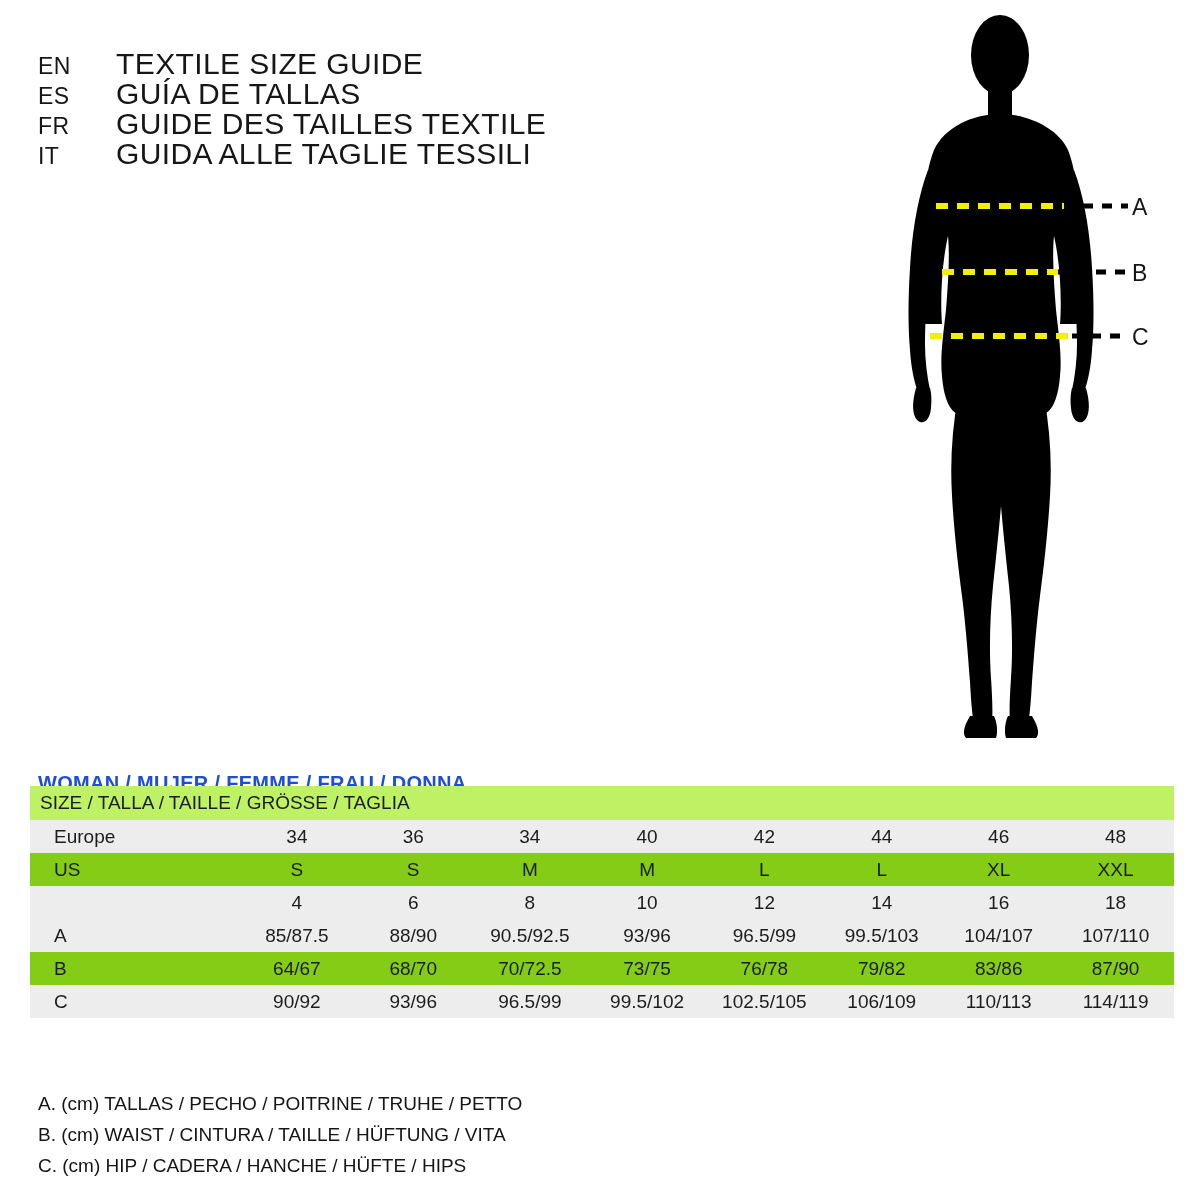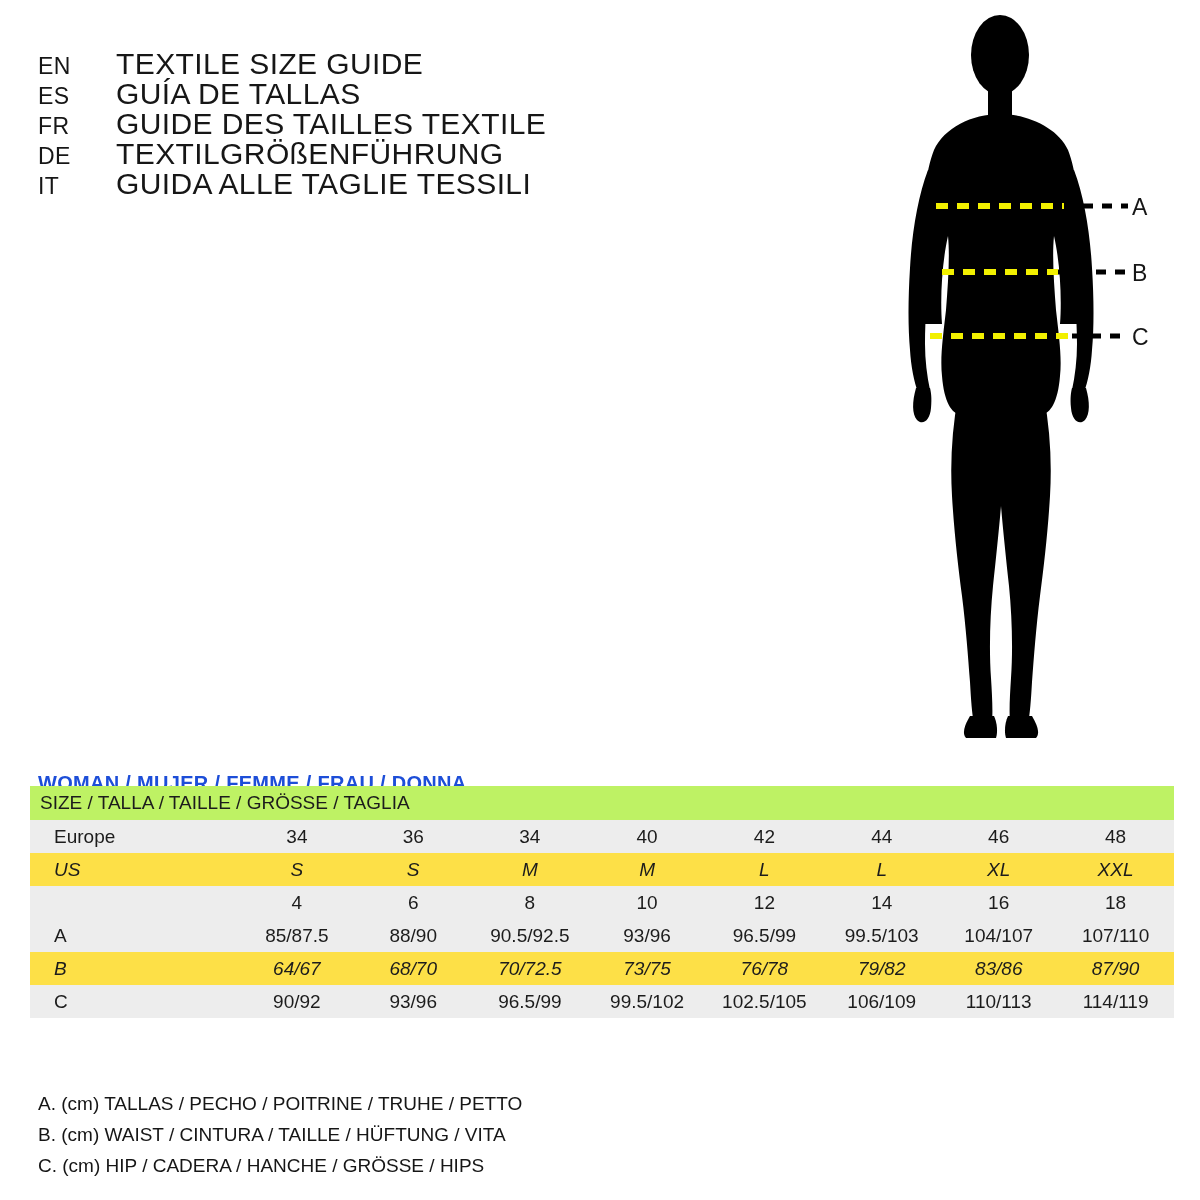--- a/index.html
+++ b/index.html
@@ -96,21 +96,21 @@
     color: #1c1c1c;
   }
   .size-table thead th {
     background: #bef264;
     text-align: left;
     padding-left: 10px;
     font-size: 19px;
     height: 34px;
   }
   .size-table tbody tr.odd td { background: #ededed; }
-  .size-table tbody tr.even td { background: #fde047; font-style: italic; }
+  .size-table tbody tr.even td { background: #84cc16; }
   .size-table td.rowlabel {
     text-align: left;
     padding-left: 24px;
     width: 190px;
   }
   .size-table td.val {
     text-align: center;
     width: 119px;
   }
 
@@ -137,24 +137,20 @@
       <span class="lang-code">EN</span>
       <span class="lang-text">TEXTILE SIZE GUIDE</span>
     </div>
     <div class="lang-row">
       <span class="lang-code">ES</span>
       <span class="lang-text">GUÍA DE TALLAS</span>
     </div>
     <div class="lang-row">
       <span class="lang-code">FR</span>
       <span class="lang-text">GUIDE DES TAILLES TEXTILE</span>
-    </div>
-    <div class="lang-row">
-      <span class="lang-code">DE</span>
-      <span class="lang-text">TEXTILGRÖßENFÜHRUNG</span>
     </div>
     <div class="lang-row">
       <span class="lang-code">IT</span>
       <span class="lang-text">GUIDA ALLE TAGLIE TESSILI</span>
     </div>
   </div>
 
   <div class="figure-wrap">
     <svg class="figure-svg" width="340" height="740" viewBox="0 0 340 740" xmlns="http://www.w3.org/2000/svg">
       <g fill="#000000">
@@ -316,16 +312,16 @@
         <td class="val">106/109</td>
         <td class="val">110/113</td>
         <td class="val">114/119</td>
       </tr>
     </tbody>
   </table>
 
   <div class="legend">
     <div class="legend-row">A. (cm) TALLAS / PECHO / POITRINE / TRUHE / PETTO</div>
     <div class="legend-row">B. (cm) WAIST / CINTURA / TAILLE / HÜFTUNG / VITA</div>
-    <div class="legend-row">C. (cm) HIP / CADERA / HANCHE / GRÖSSE / HIPS</div>
+    <div class="legend-row">C. (cm) HIP / CADERA / HANCHE / HÜFTE / HIPS</div>
   </div>
 
 </div>
 
 </body></html>

